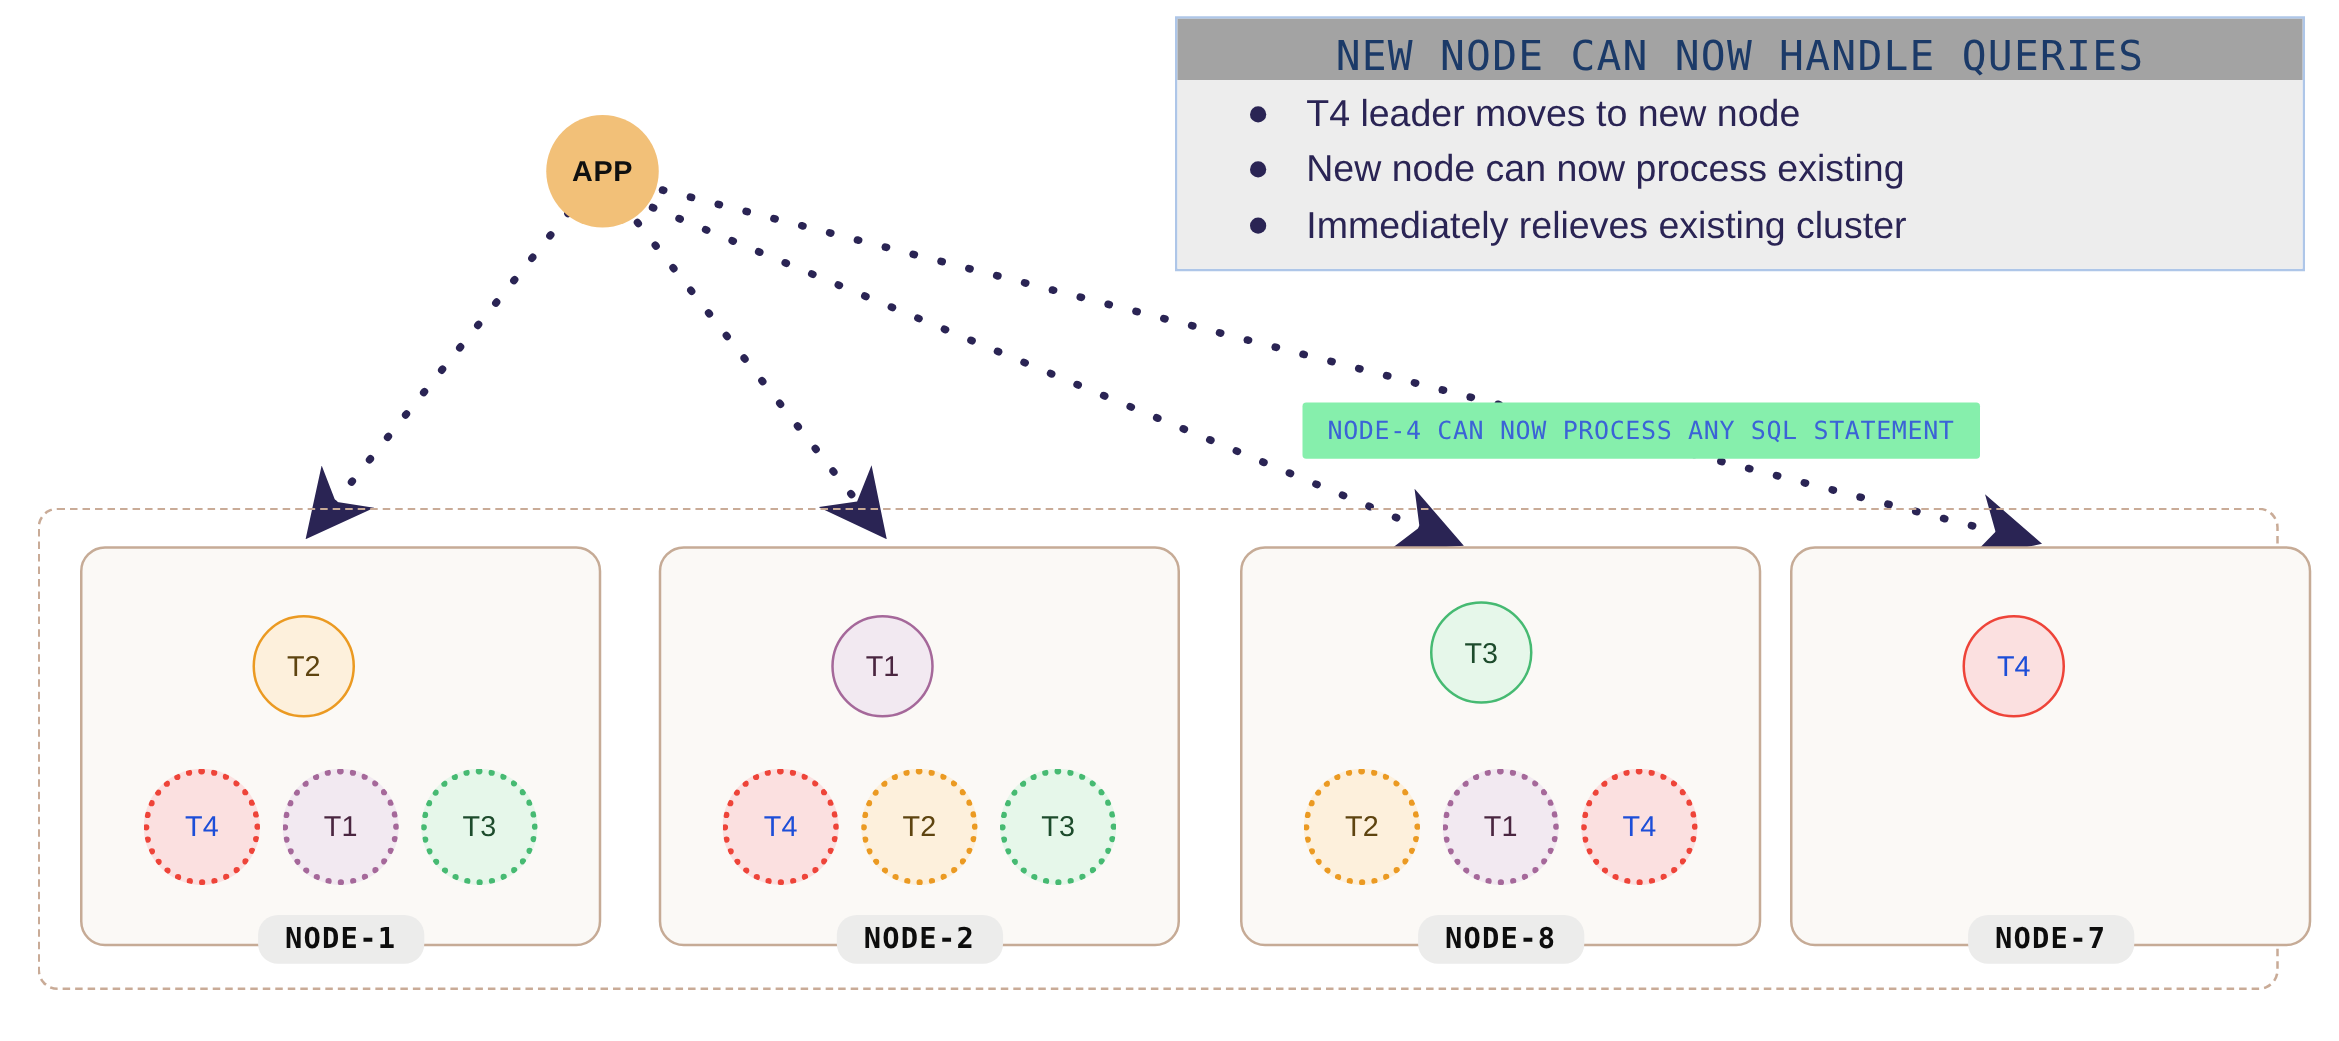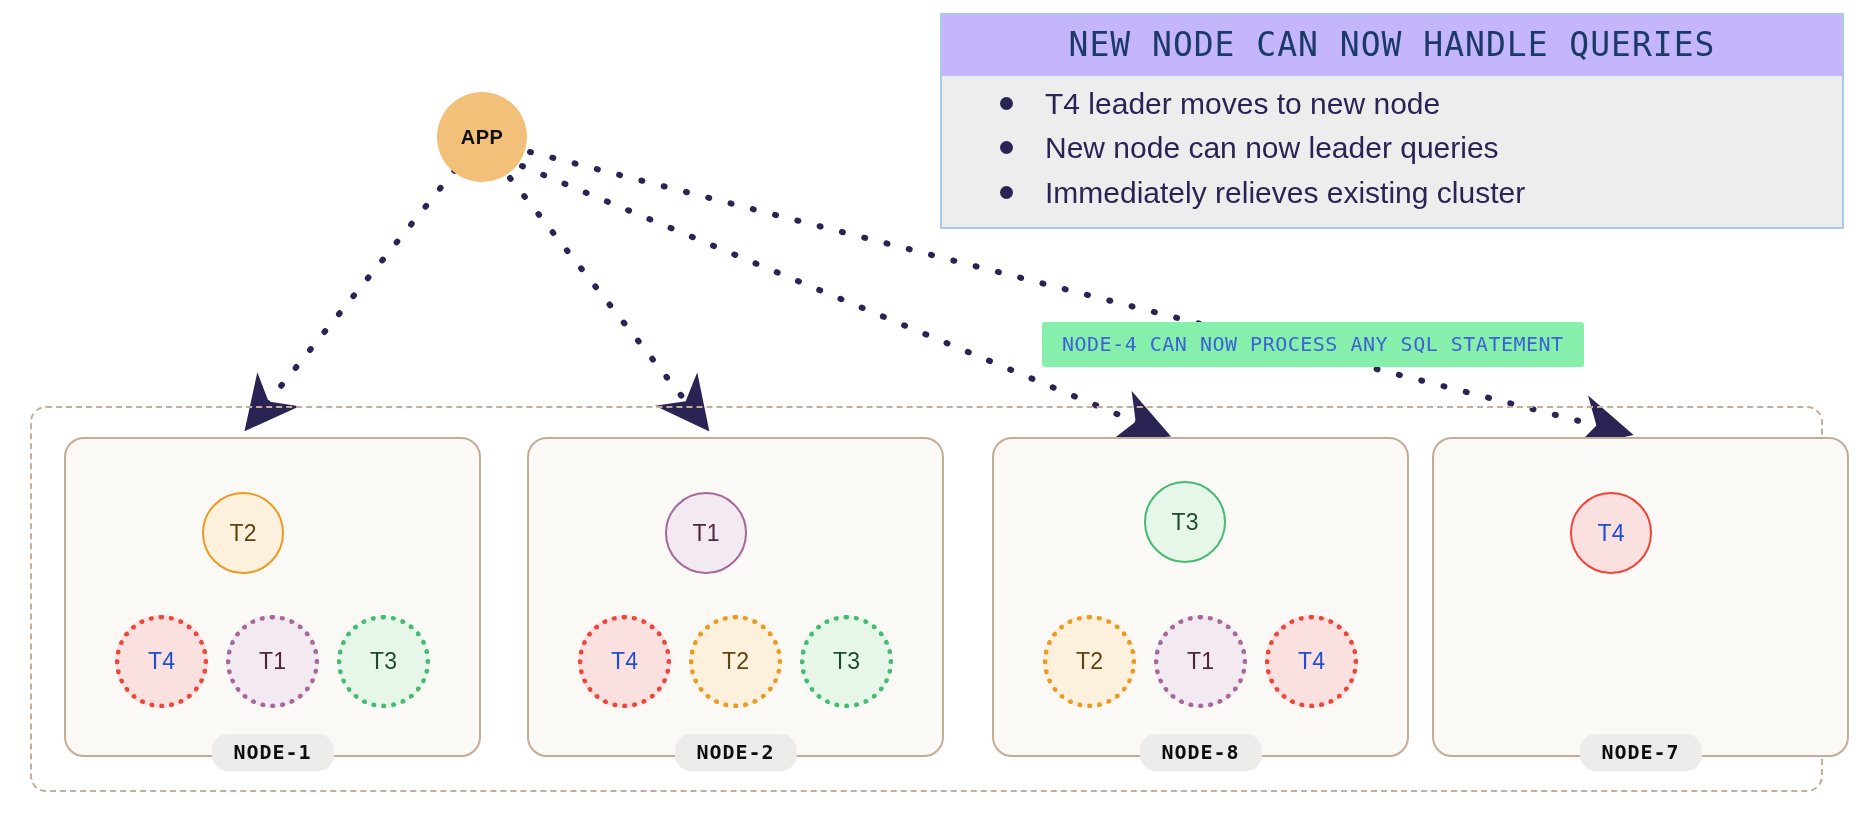--- a/index.html
+++ b/index.html
@@ -16,43 +16,43 @@
   #edges{position:absolute;left:0;top:0;width:1871px;height:833px;z-index:1;}
 
   
   .app-node{
     position:absolute;
     left:437px;top:92px;
     width:90px;height:90px;
     border-radius:50%;
     background:#f2c078;
     display:flex;align-items:center;justify-content:center;
-    font-size:20px;font-weight:bold;color:#101010;
+    font-size:23px;font-weight:bold;color:#101010;
     letter-spacing:.5px;
     z-index:4;
   }
 
   
   .callout{
     position:absolute;
     left:940px;top:13px;
     width:904px;
     border:2px solid #aec6e8;
     box-sizing:border-box;
     z-index:5;
     background:#ffffff;
   }
   .callout-title{
-    background:#c4b5fd;
+    background:#a3a3a3;
     color:#1b3a68;
     font-family:"DejaVu Sans Mono","Liberation Mono",monospace;
     font-size:33px;
     letter-spacing:1px;
     text-align:center;
-    padding:10px 6px 12px 6px;
+    padding:10px 6px 0 6px;
     white-space:nowrap;
   }
   .callout-body{
     background:#ededed;
     padding:6px 0 12px 0;
   }
   .bullet-row{
     display:flex;align-items:flex-start;
     padding:3px 0 3px 58px;
   }
@@ -107,21 +107,21 @@
     z-index:3;
   }
   .node-label{
     position:absolute;
     bottom:-16px;
     left:50%;transform:translateX(-50%);
     background:#ececeb;
     color:#0d0d0d;
     font-family:"DejaVu Sans Mono","Liberation Mono",monospace;
     font-weight:bold;
-    font-size:20px;
+    font-size:23px;
     letter-spacing:1px;
     padding:6px 22px 7px 22px;
     border-radius:16px;
     white-space:nowrap;
     z-index:6;
   }
 
   
   .leader{
     position:absolute;
@@ -182,21 +182,21 @@
 
   <div class="callout">
     <div class="callout-title">NEW NODE CAN NOW HANDLE QUERIES</div>
     <div class="callout-body">
       <div class="bullet-row">
         <span class="bullet-dot"></span>
         <span class="bullet-text">T4 leader moves to new node</span>
       </div>
       <div class="bullet-row">
         <span class="bullet-dot"></span>
-        <span class="bullet-text">New node can now leader queries</span>
+        <span class="bullet-text">New node can now process existing</span>
       </div>
       <div class="bullet-row">
         <span class="bullet-dot"></span>
         <span class="bullet-text">Immediately relieves existing cluster</span>
       </div>
     </div>
   </div>
 
   <div class="sql-chip">NODE-4 CAN NOW PROCESS ANY SQL STATEMENT</div>
 

